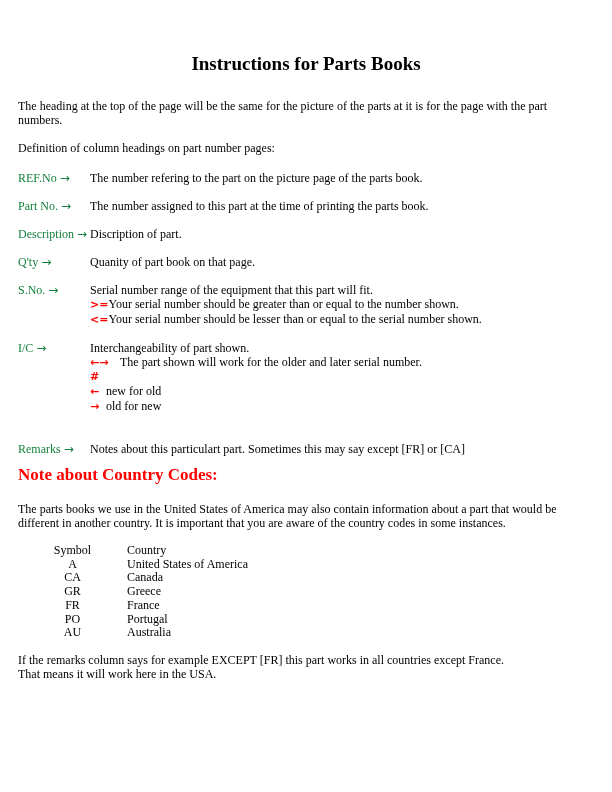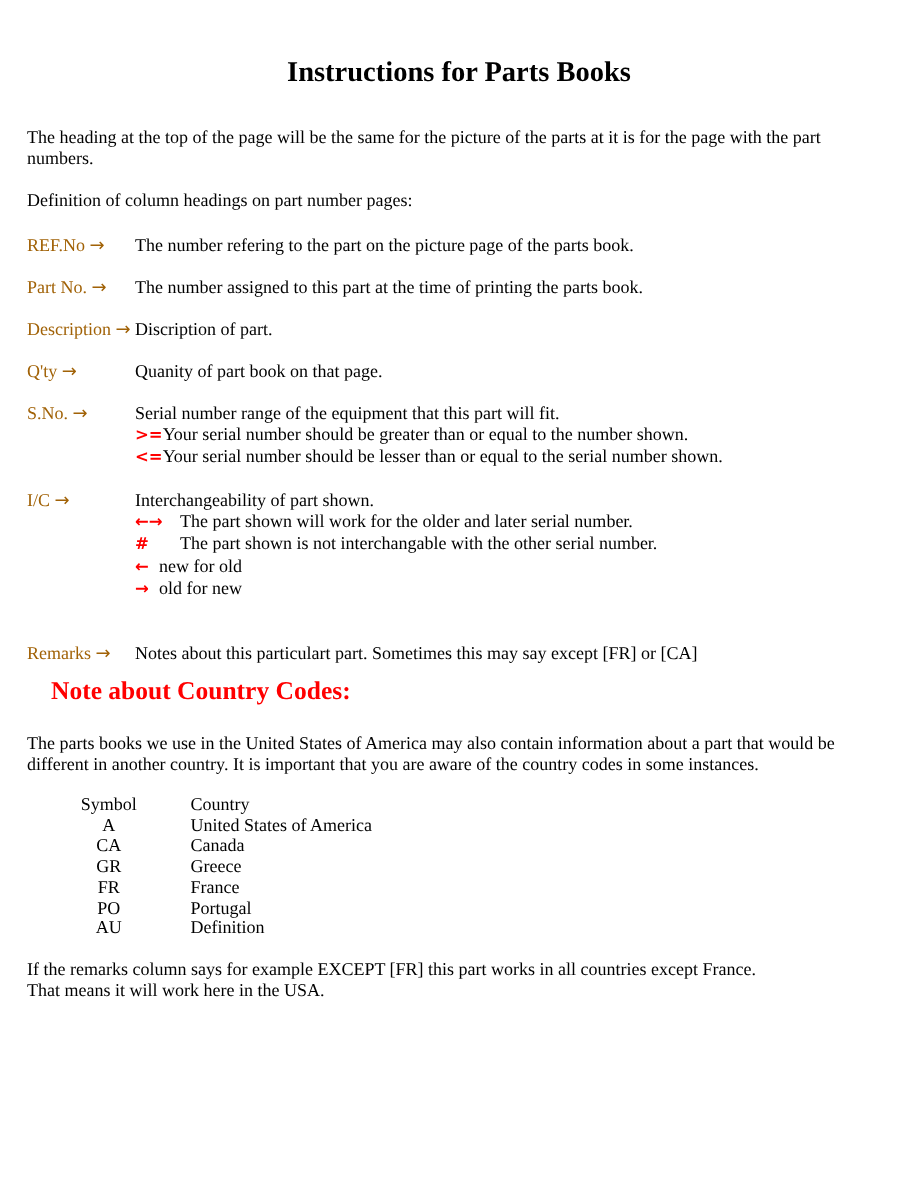--- a/index.html
+++ b/index.html
@@ -1,21 +1,21 @@
 <!DOCTYPE html>
 <html><head>
 <meta charset="utf-8">
 <style>
   html, body { margin: 0; padding: 0; background: #ffffff; }
   .page {
     position: relative;
     width: 612px;
     height: 792px;
     box-sizing: border-box;
-    padding: 38px 18px 0 18px;
+    padding: 53px 18px 0 18px;
     background: #ffffff;
     font-family: "Liberation Serif", serif;
     font-size: 12px;
     line-height: 14px;
     color: #000000;
     overflow: hidden;
   }
   .doc-title {
     margin: 0 0 25px 0;
     font-size: 19px;
@@ -25,21 +25,21 @@
   }
   .para { margin: 0 0 14px 0; max-width: 562px; }
   .def-heading { margin: 0 0 16px 0; }
 
   .def-block { margin: 0 0 14px 0; }
   .def-block.mb2 { margin-bottom: 28px; }
   .def-block.mb0 { margin-bottom: 0; }
   .def-row { display: flex; align-items: baseline; }
   .def-label {
     min-width: 72px;
-    color: #a16207;
+    color: #15803d;
     white-space: nowrap;
   }
   .arrow-glyph {
     font-family: "DejaVu Sans", sans-serif;
     font-size: 12px;
     margin-left: 3px;
   }
   .def-text { flex: 1; }
 
   .sub-row { display: flex; align-items: baseline; margin-left: 72px; }
@@ -48,21 +48,21 @@
     font-weight: bold;
     font-family: "DejaVu Sans", sans-serif;
     font-size: 11px;
     white-space: nowrap;
   }
   .sym-sno  { min-width: 17px; }
   .sym-wide { min-width: 30px; }
   .sym-narrow { min-width: 16px; }
 
   .cc-heading {
-    margin: 9px 0 4px 16px;
+    margin: 9px 0 4px 0;
     font-size: 17px;
     line-height: 20px;
     font-weight: bold;
     color: #ff0000;
   }
   .cc-body { margin: 17px 0 14px 0; max-width: 562px; }
 
   .cc-table { line-height: 13.7px; margin: 0 0 13px 0; }
   .cc-row { display: flex; text-align: center; }
   .cc-col1 { min-width: 109px; }
@@ -127,21 +127,20 @@
     <div class="def-row">
       <span class="def-label"><span>I/C</span><span class="arrow-glyph">→</span></span>
       <span class="def-text">Interchangeability of part shown.</span>
     </div>
     <div class="sub-row">
       <span class="sub-symbol sym-wide">←→</span>
       <span class="sub-text">The part shown will work for the older and later serial number.</span>
     </div>
     <div class="sub-row">
       <span class="sub-symbol sym-wide">#</span>
-      <span class="sub-text">The part shown is not interchangable with the other serial number.</span>
     </div>
     <div class="sub-row">
       <span class="sub-symbol sym-narrow">←</span>
       <span class="sub-text">new for old</span>
     </div>
     <div class="sub-row">
       <span class="sub-symbol sym-narrow">→</span>
       <span class="sub-text">old for new</span>
     </div>
   </div>
@@ -176,20 +175,20 @@
     <div class="cc-row">
       <span class="cc-col1">FR</span>
       <span class="cc-col2">France</span>
     </div>
     <div class="cc-row">
       <span class="cc-col1">PO</span>
       <span class="cc-col2">Portugal</span>
     </div>
     <div class="cc-row">
       <span class="cc-col1">AU</span>
-      <span class="cc-col2">Definition</span>
+      <span class="cc-col2">Australia</span>
     </div>
   </div>
 
   <p class="closing">If the remarks column says for example EXCEPT [FR] this part works in all countries except France.</p>
   <p class="closing">That means it will work here in the USA.</p>
 
 </div>
 
 </body></html>

